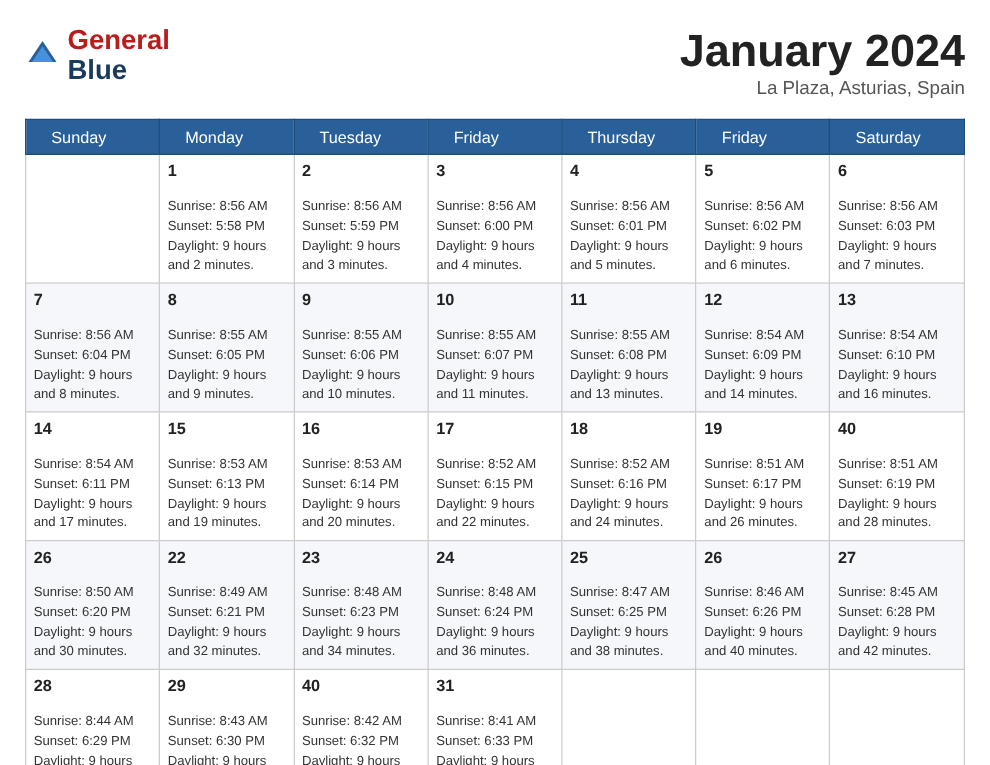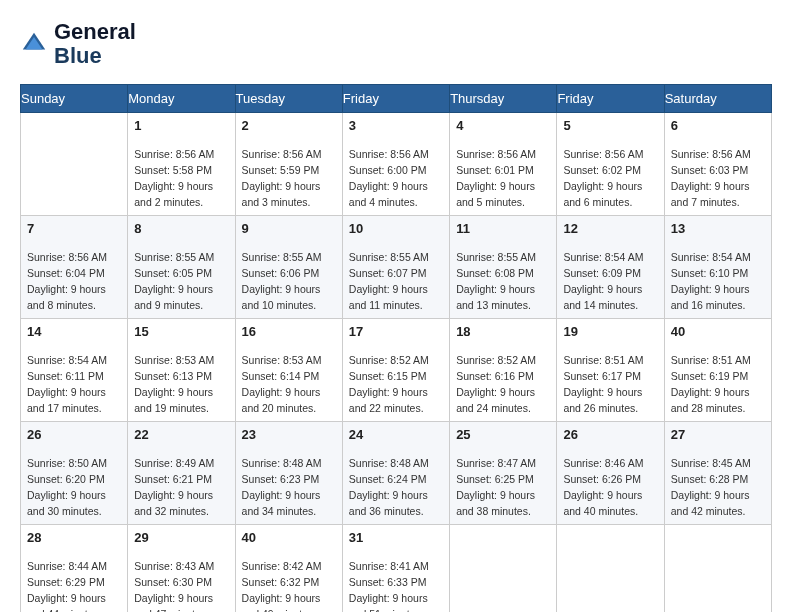--- a/index.html
+++ b/index.html
@@ -21,21 +21,21 @@
       align-items: center;
       gap: 6px;
     }
     .logo-text {
       font-size: 22px;
       font-weight: bold;
       color: #1a3a5c;
       line-height: 1.1;
     }
     .logo-text span {
-      color: #0f172a;
+      color: #b91c1c;
     }
     .logo-icon {
       width: 28px;
       height: 28px;
     }
     .title-block {
       text-align: right;
     }
     .month-title {
       font-size: 36px;
@@ -48,21 +48,21 @@
     }
     .calendar {
       width: 100%;
       border-collapse: collapse;
       font-size: 11px;
     }
     .calendar th {
       background: #2a6099;
       color: #fff;
       text-align: left;
-      padding: 6px 0;
+      padding: 6px 20px;
       font-size: 13px;
       font-weight: normal;
       border: 1px solid #1e4d7a;
     }
     .calendar td {
       border: 1px solid #ccc;
       vertical-align: top;
       padding: 5px 6px;
       width: 108px;
       min-height: 80px;
@@ -94,20 +94,24 @@
   <div class="logo">
     <svg class="logo-icon" viewBox="0 0 40 40" xmlns="http://www.w3.org/2000/svg">
       <polygon points="20,4 36,28 4,28" fill="#2a6099"></polygon>
       <polygon points="20,10 32,28 8,28" fill="#4a90d9"></polygon>
     </svg>
     <div class="logo-text">
       <div><span>General</span></div>
       <div>Blue</div>
     </div>
   </div>
+  <div class="title-block">
+    <div class="month-title">January 2024</div>
+    <div class="location">La Plaza, Asturias, Spain</div>
+  </div>
 </div>
 
 <table class="calendar">
   <thead>
     <tr>
     <th>Sunday</th>
         <th>Monday</th>
         <th>Tuesday</th>
         <th>Friday</th>
         <th>Thursday</th>

